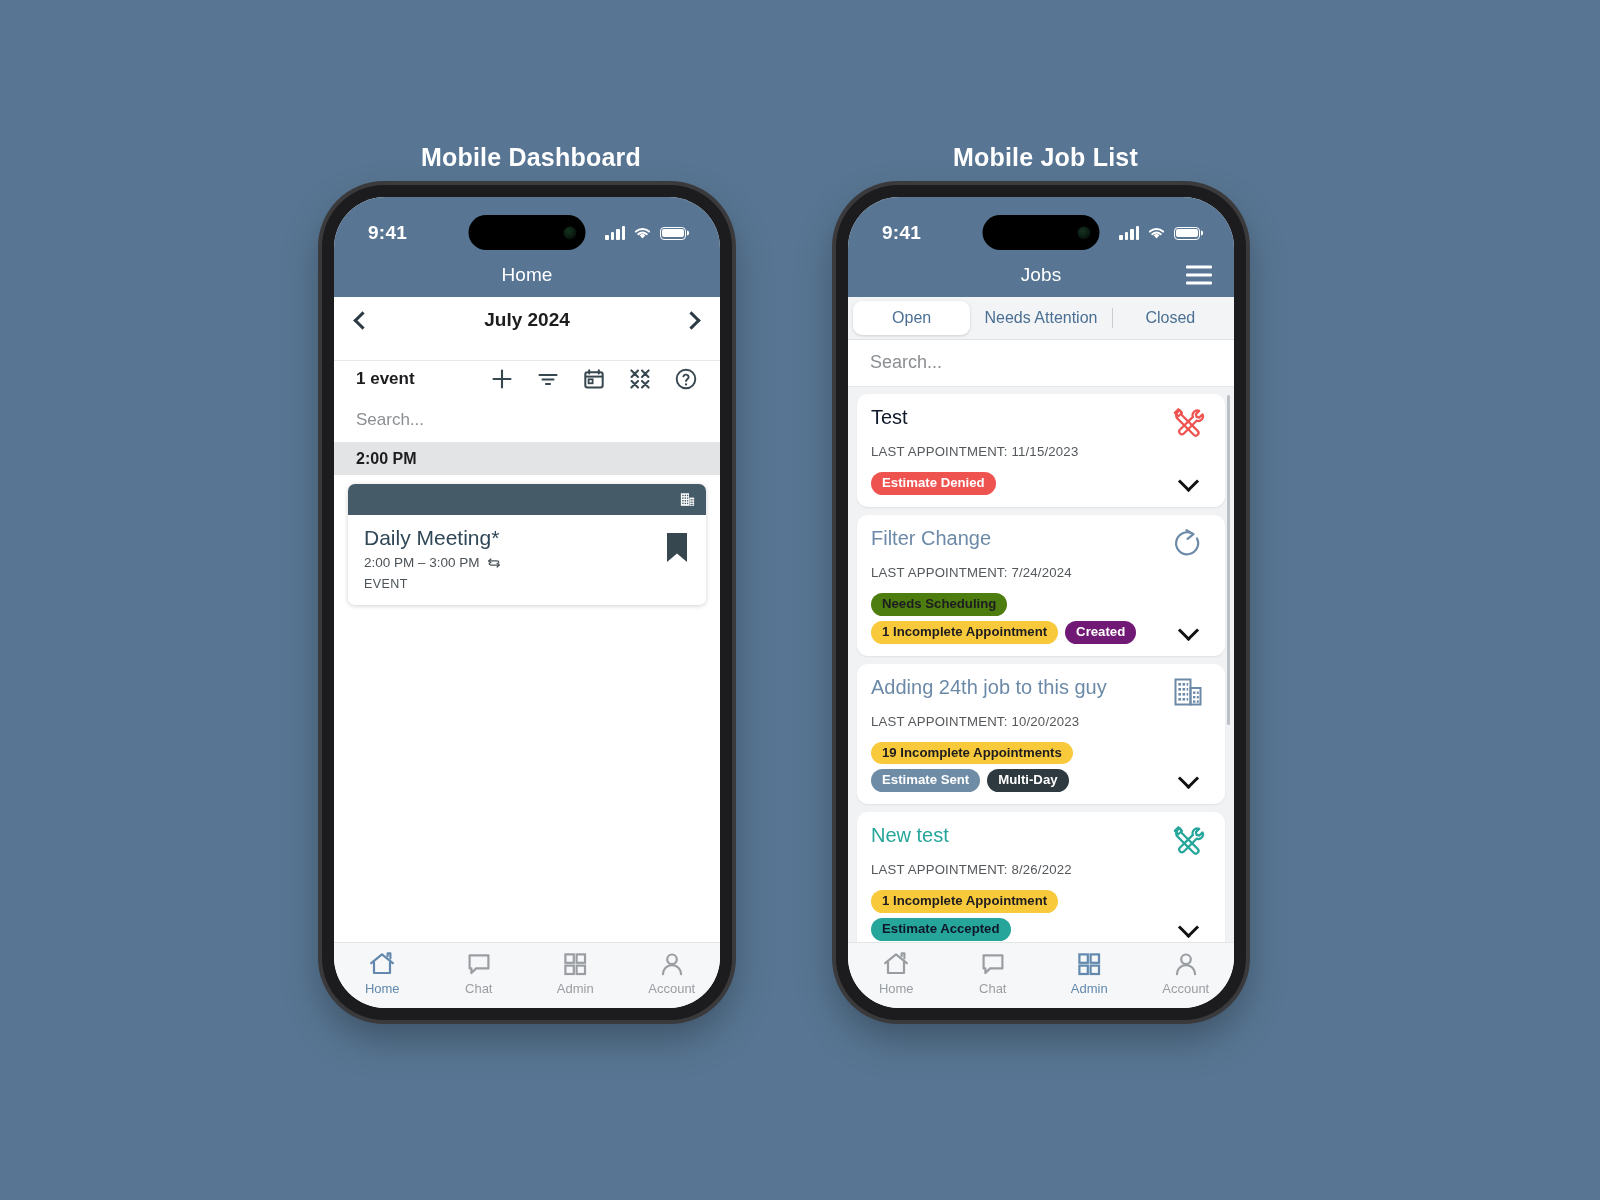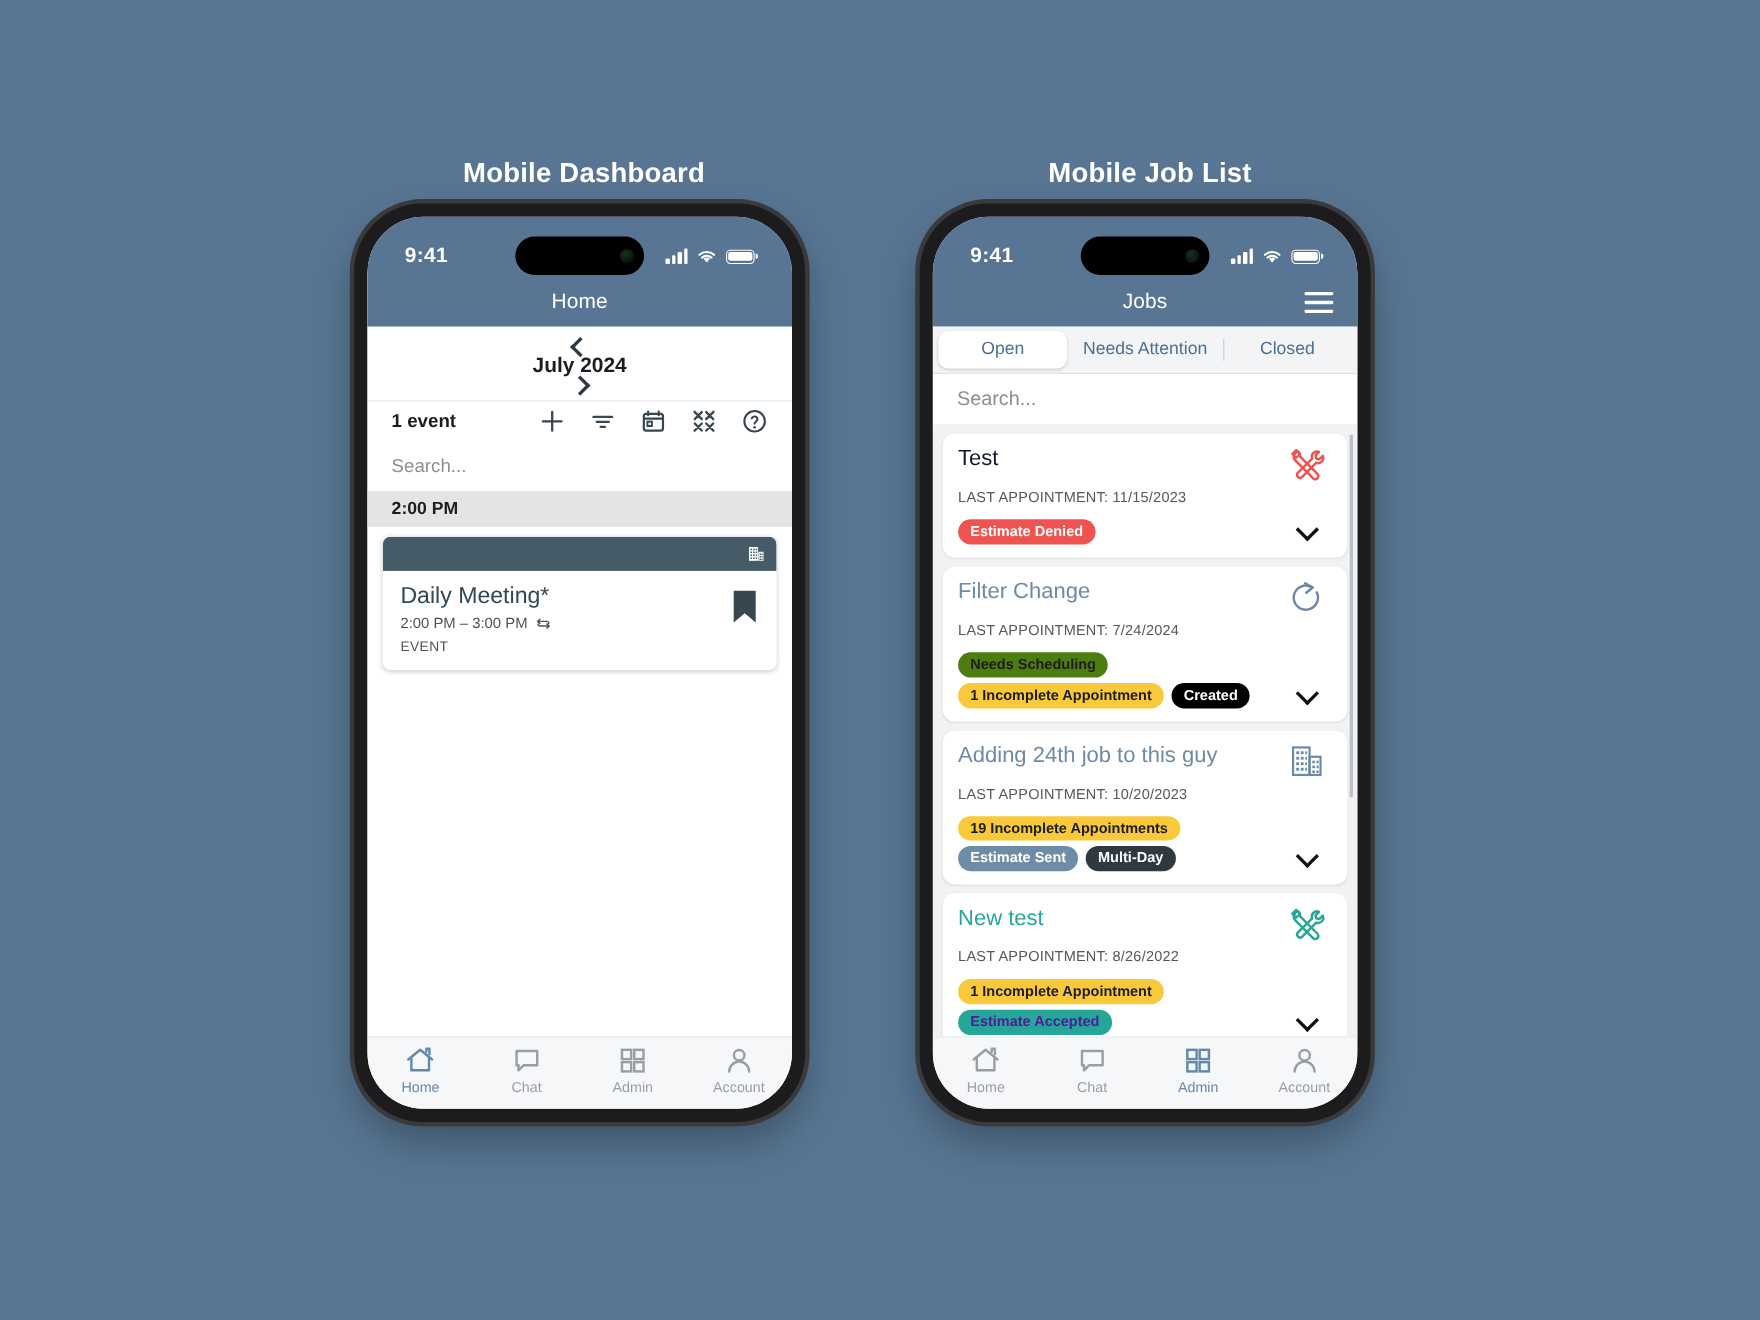--- a/index.html
+++ b/index.html
@@ -93,23 +93,22 @@
     position: absolute; right: 22px; top: 50%; transform: translateY(-50%);
     width: 26px; display: flex; flex-direction: column; gap: 5px;
   }
   .hamburger i { display: block; height: 3px; background: #fff; border-radius: 1px; }
 
   
   .body { flex: 1 1 auto; background: #fff; overflow: hidden; position: relative; }
 
   .month-row {
     display: flex; align-items: center; justify-content: space-between;
-    padding: 12px 22px 7px;
+    padding: 12px 22px 29px;
     border-bottom: 1px solid #e6e9ec;
-    flex-direction: column;
   }
   .month-label { font-size: 19px; font-weight: bold; color: #1d1d1f; }
   .chev-lg { width: 13px; height: 13px; border-right: 3px solid #2b3a44; border-bottom: 3px solid #2b3a44; }
   .chev-lg.left  { transform: rotate(135deg); }
   .chev-lg.right { transform: rotate(-45deg); }
 
   .day-row { display: flex; align-items: center; justify-content: center; gap: 26px; padding: 14px 0 12px; }
   .chev-sm { width: 9px; height: 9px; border-right: 2.2px solid #4c4f52; border-bottom: 2.2px solid #4c4f52; }
   .chev-sm.left { transform: rotate(135deg); }
   .chev-sm.right { transform: rotate(-45deg); }
@@ -485,21 +484,21 @@
             </div>
           </div>
 
           <div class="job-card">
             <div class="job-main">
               <div class="job-title" style="color:#6c8aa8">Filter Change</div>
               <div class="job-sub">LAST APPOINTMENT: 7/24/2024</div>
               <div class="badges">
                 <span class="badge" style="background:#4d7c0f;color:#1d1d1f">Needs Scheduling</span>
                 <span class="badge" style="background:#f9c93c;color:#1d1d1f">1 Incomplete Appointment</span>
-                <span class="badge" style="background:#000000;color:#fff">Created</span>
+                <span class="badge" style="background:#701a75;color:#fff">Created</span>
               </div>
             </div>
             <div class="job-right">
               <svg width="32" height="32" viewBox="0 0 32 32">
                 <path d="M25 11.5a11 11 0 1 1-4.2-4.6" stroke="#6c8aa8" stroke-width="2.2" fill="none" stroke-linecap="round"></path>
                 <path d="M14.5 3.2l7 3.9-6 4.7" stroke="#6c8aa8" stroke-width="2.2" fill="none" stroke-linecap="round" stroke-linejoin="round"></path>
               </svg>
               <span class="chev-dn"></span>
             </div>
           </div>
@@ -542,21 +541,21 @@
               <span class="chev-dn"></span>
             </div>
           </div>
 
           <div class="job-card">
             <div class="job-main">
               <div class="job-title" style="color:#26a69a">New test</div>
               <div class="job-sub">LAST APPOINTMENT: 8/26/2022</div>
               <div class="badges">
                 <span class="badge" style="background:#f9c93c;color:#1d1d1f">1 Incomplete Appointment</span>
-                <span class="badge" style="background:#26a69a;color:#4c1d95">Estimate Accepted</span>
+                <span class="badge" style="background:#26a69a;color:#0f172a">Estimate Accepted</span>
               </div>
             </div>
             <div class="job-right">
               <svg width="34" height="34" viewBox="0 0 32 32">
                 <g stroke="#26a69a" stroke-width="2.1" fill="none" stroke-linecap="round" stroke-linejoin="round">
                   <path d="M8.6 4.2a4.6 4.6 0 0 0-2.2 7.9l15 15a2.6 2.6 0 0 0 3.7-3.7l-15-15A4.6 4.6 0 0 0 8.6 4.2z"></path>
                   <path d="M5.2 5.2 9 8.9 12.8 5.2 9 1.5z" transform="translate(-1.2 1.6) scale(.9)"></path>
                   <path d="M26.5 4.6a4.4 4.4 0 0 0-5.9 5.6L8.3 22.4a2.6 2.6 0 0 0 3.6 3.7l12.2-12.3a4.4 4.4 0 0 0 5.6-5.9l-3 3-2.6-.7-.7-2.6z"></path>
                 </g>
               </svg>

